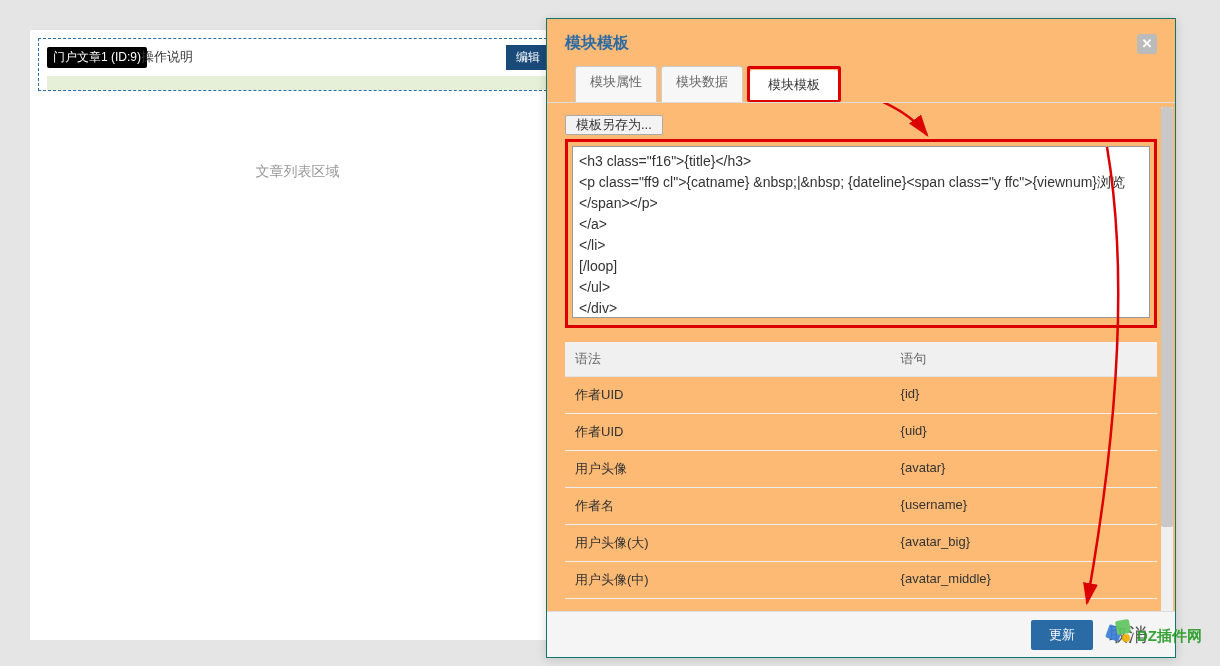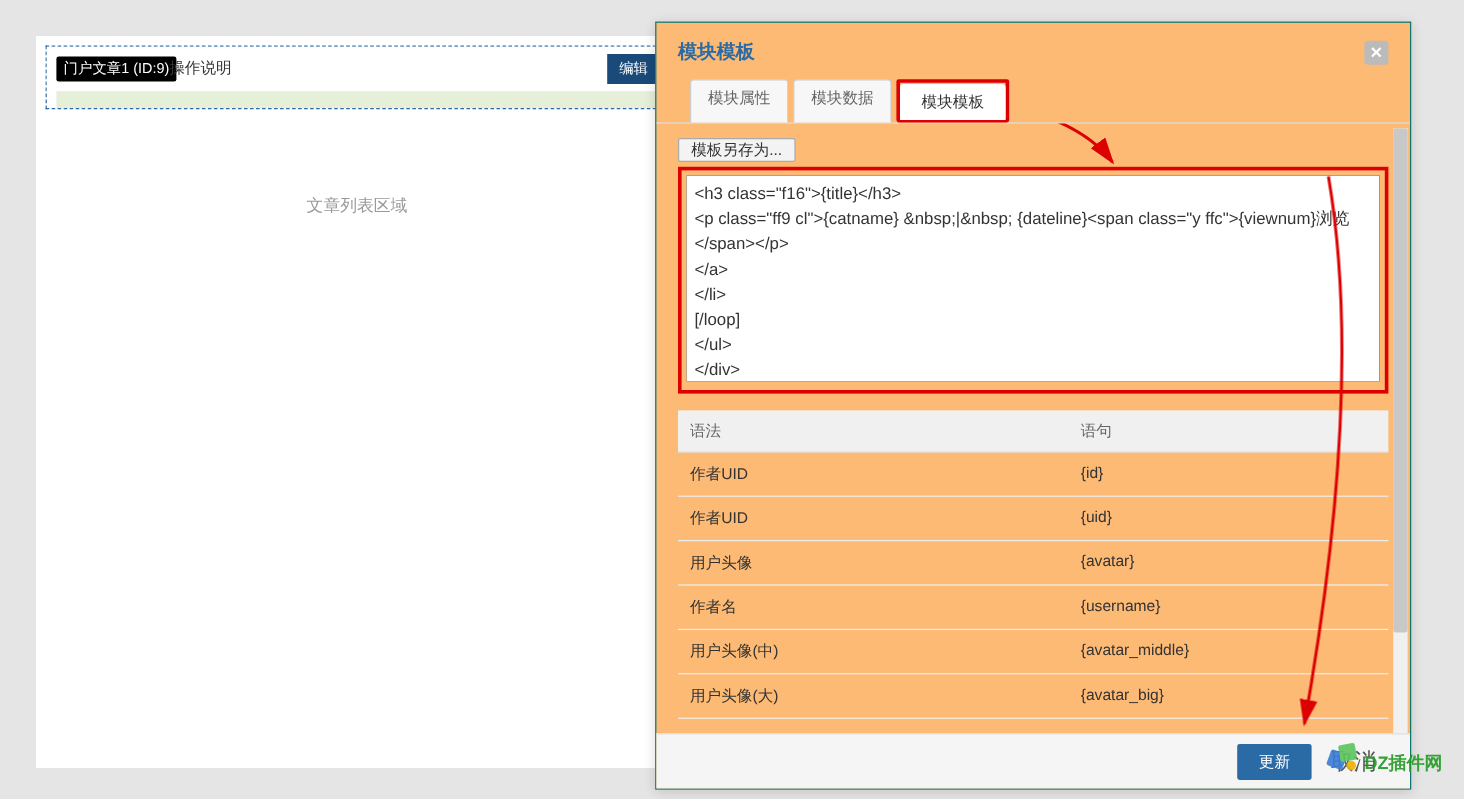--- a/index.html
+++ b/index.html
@@ -359,26 +359,26 @@
       </div>
       <div class="ref-row">
         <div class="ref-cell-left">用户头像</div>
         <div class="ref-cell-right">{avatar}</div>
       </div>
       <div class="ref-row">
         <div class="ref-cell-left">作者名</div>
         <div class="ref-cell-right">{username}</div>
       </div>
       <div class="ref-row">
+        <div class="ref-cell-left">用户头像(大)</div>
+        <div class="ref-cell-right">{avatar_big}</div>
+      </div>
+      <div class="ref-row">
         <div class="ref-cell-left">用户头像(中)</div>
         <div class="ref-cell-right">{avatar_middle}</div>
-      </div>
-      <div class="ref-row">
-        <div class="ref-cell-left">用户头像(大)</div>
-        <div class="ref-cell-right">{avatar_big}</div>
       </div>
     </div>
 
     
     <svg class="arrow-svg" style="left:440px; top:40px;" width="160" height="480">
       <defs>
           <marker id="ah3" markerWidth="10" markerHeight="10" refX="8" refY="3" orient="auto">
             <path d="M0,0 L9,3 L0,6 Z" fill="#d00"></path>
           </marker>
         </defs>

